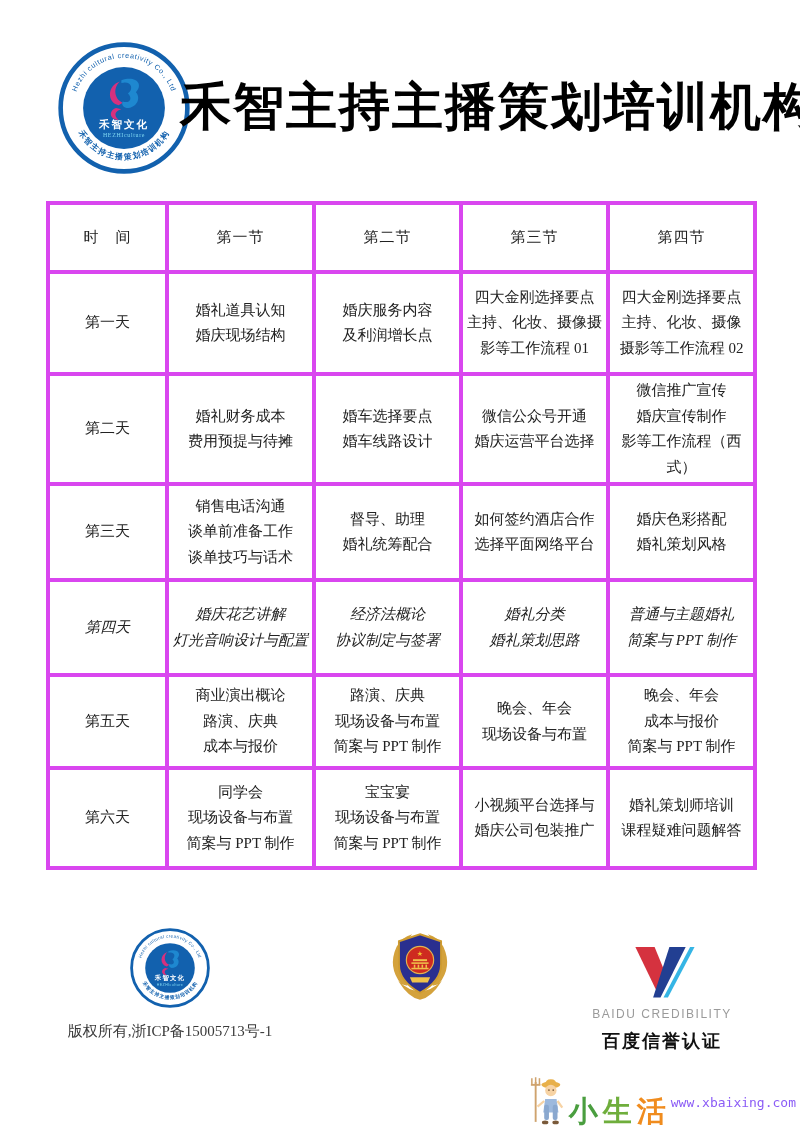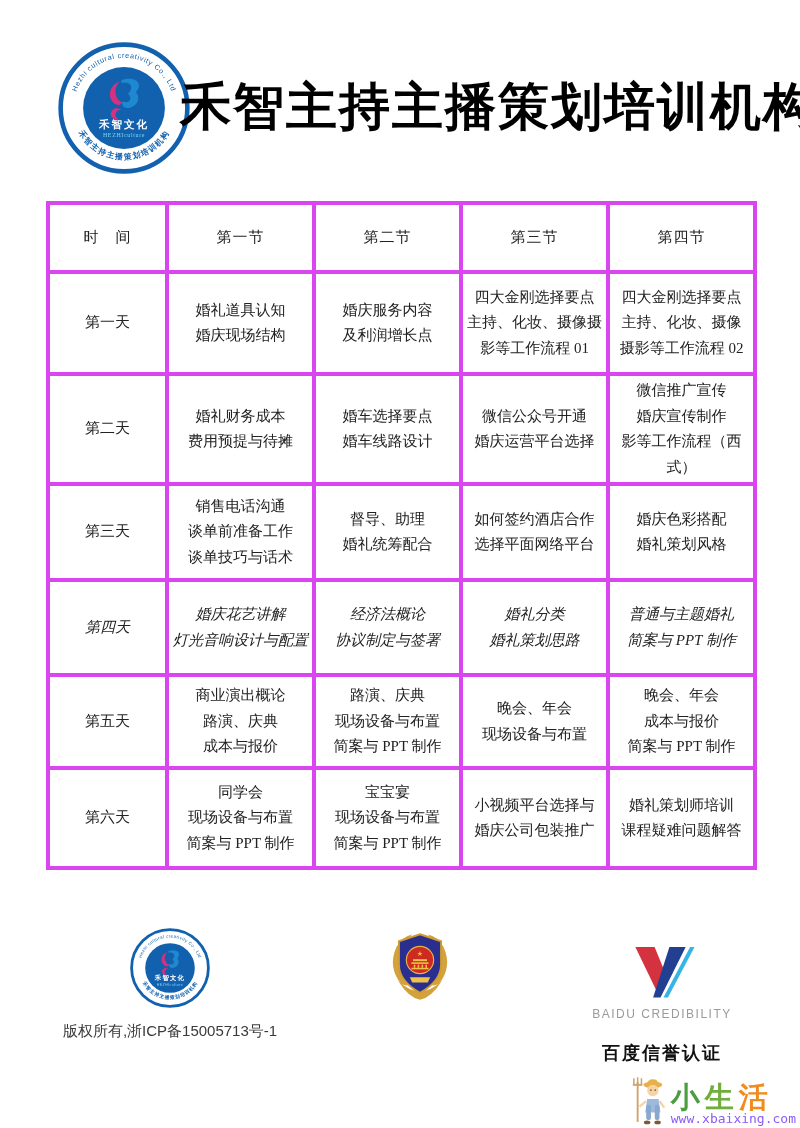--- a/index.html
+++ b/index.html
@@ -34,30 +34,30 @@
   tr.r4{height:95px;font-style:italic;}
   tr.r5{height:93px;}
   tr.r6{height:100px;}
   td.head{font-size:16px;letter-spacing:1px;}
   td.day{vertical-align:top;padding-top:24px;font-size:16px;margin-left:20px;}
   
   .footer-block{position:absolute;text-align:center;font-family:"Liberation Sans","DejaVu Sans",sans-serif;}
   .fb-left{left:60px;top:928px;width:220px;}
   .fb-center{left:300px;top:928px;width:240px;}
   .fb-right{left:577px;top:938px;width:170px;}
-  .icp-text{margin-top:10px;font-size:15px;color:#3a3a3a;letter-spacing:0px;}
+  .icp-text{margin-top:10px;font-size:15px;color:#3a3a3a;letter-spacing:0px;font-family:Liberation Serif, serif;}
   .police-text{margin-top:22px;font-size:18px;font-weight:bold;color:#000;}
   .baidu-cn{margin-top:4px;font-size:17px;color:#7b7b7b;letter-spacing:4px;}
   .baidu-en{font-size:12px;color:#9a9a9a;letter-spacing:1.5px;margin-top:1px;}
-  .baidu-cert{margin-top:20px;font-size:18px;font-weight:bold;color:#111;letter-spacing:2px;}
+  .baidu-cert{margin-top:8px;font-size:18px;font-weight:bold;color:#111;letter-spacing:2px;}
   
   .watermark{
     position:absolute;right:4px;bottom:2px;display:flex;align-items:flex-end;
   }
-  .wm-texts{display:flex;flex-direction:column;align-items:flex-start;margin-left:2px;}
+  .wm-texts{display:flex;align-items:flex-start;margin-left:2px;}
   .wm-name{font-size:29px;font-weight:bold;letter-spacing:5px;line-height:30px;font-family:"Liberation Serif",serif;}
   .wm-green{color:#4a9e3f;}
   .wm-green2{color:#6fae3c;}
   .wm-orange{color:#f08c1e;}
   .wm-url{font-size:13px;color:#8b5cf6;font-family:"DejaVu Sans Mono","Liberation Mono",monospace;line-height:14px;}
 </style>
 </head>
 <body>
 
 <div class="logo-main">

